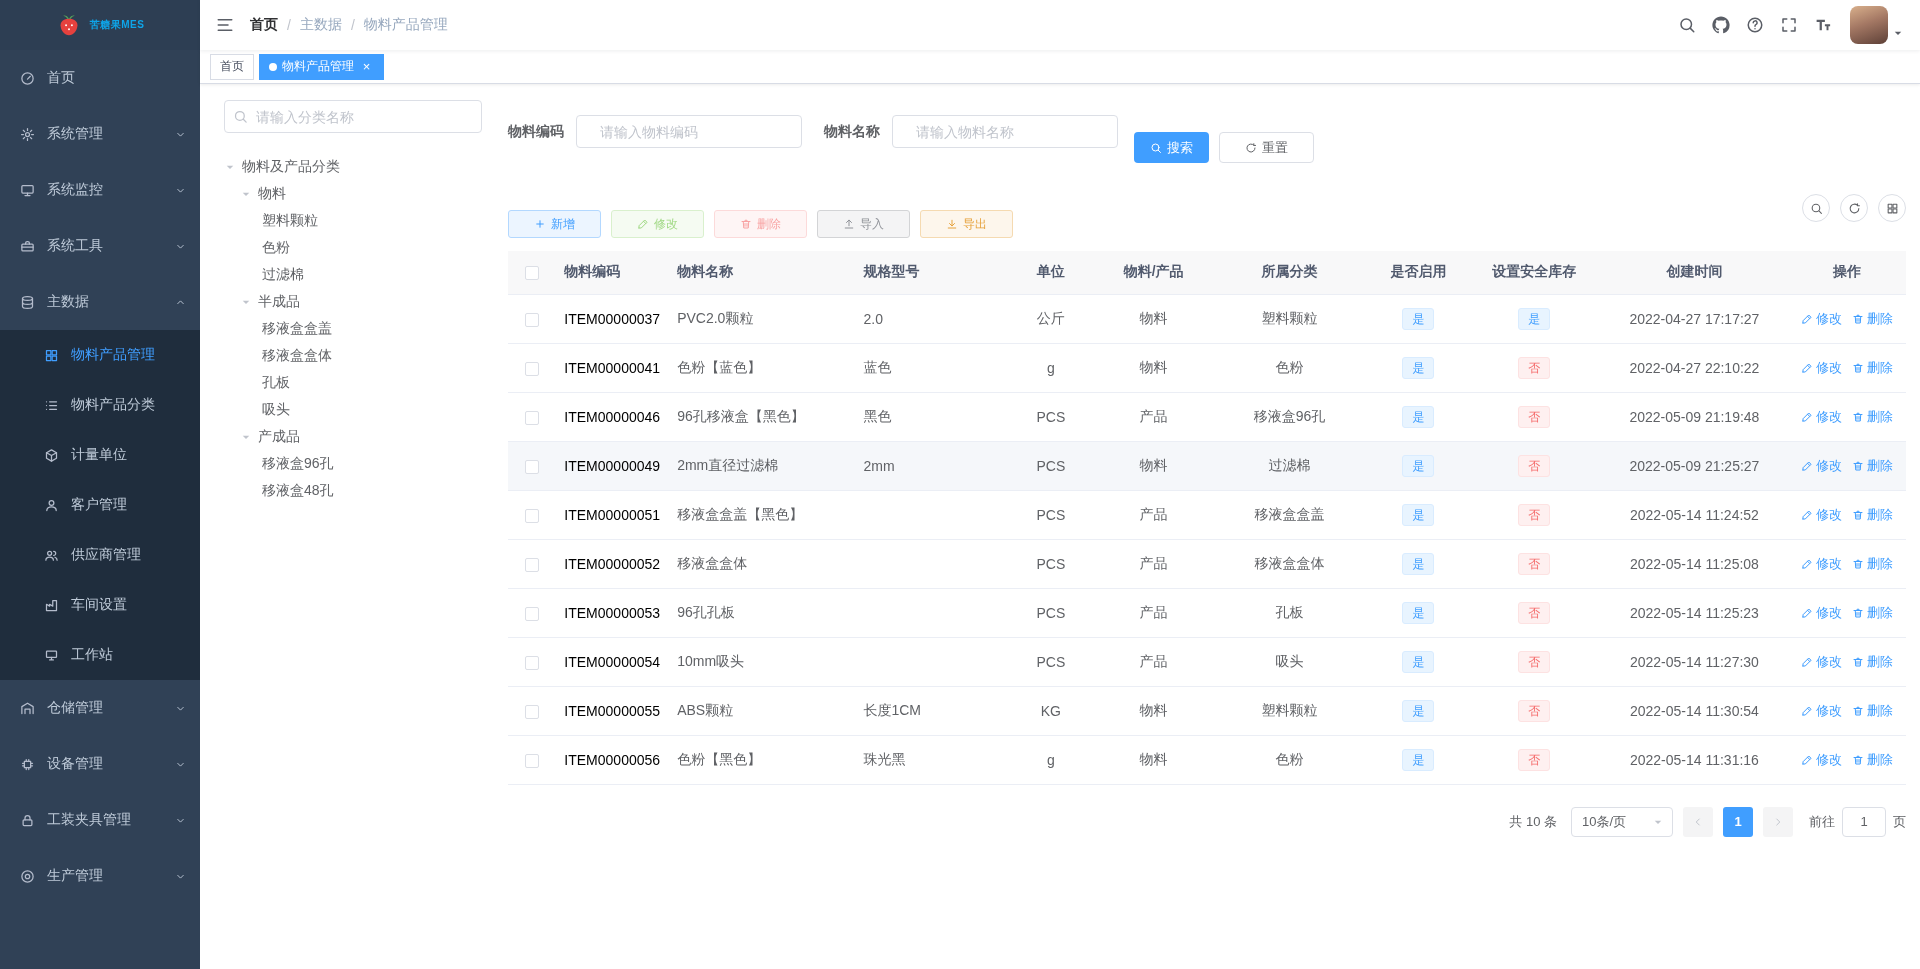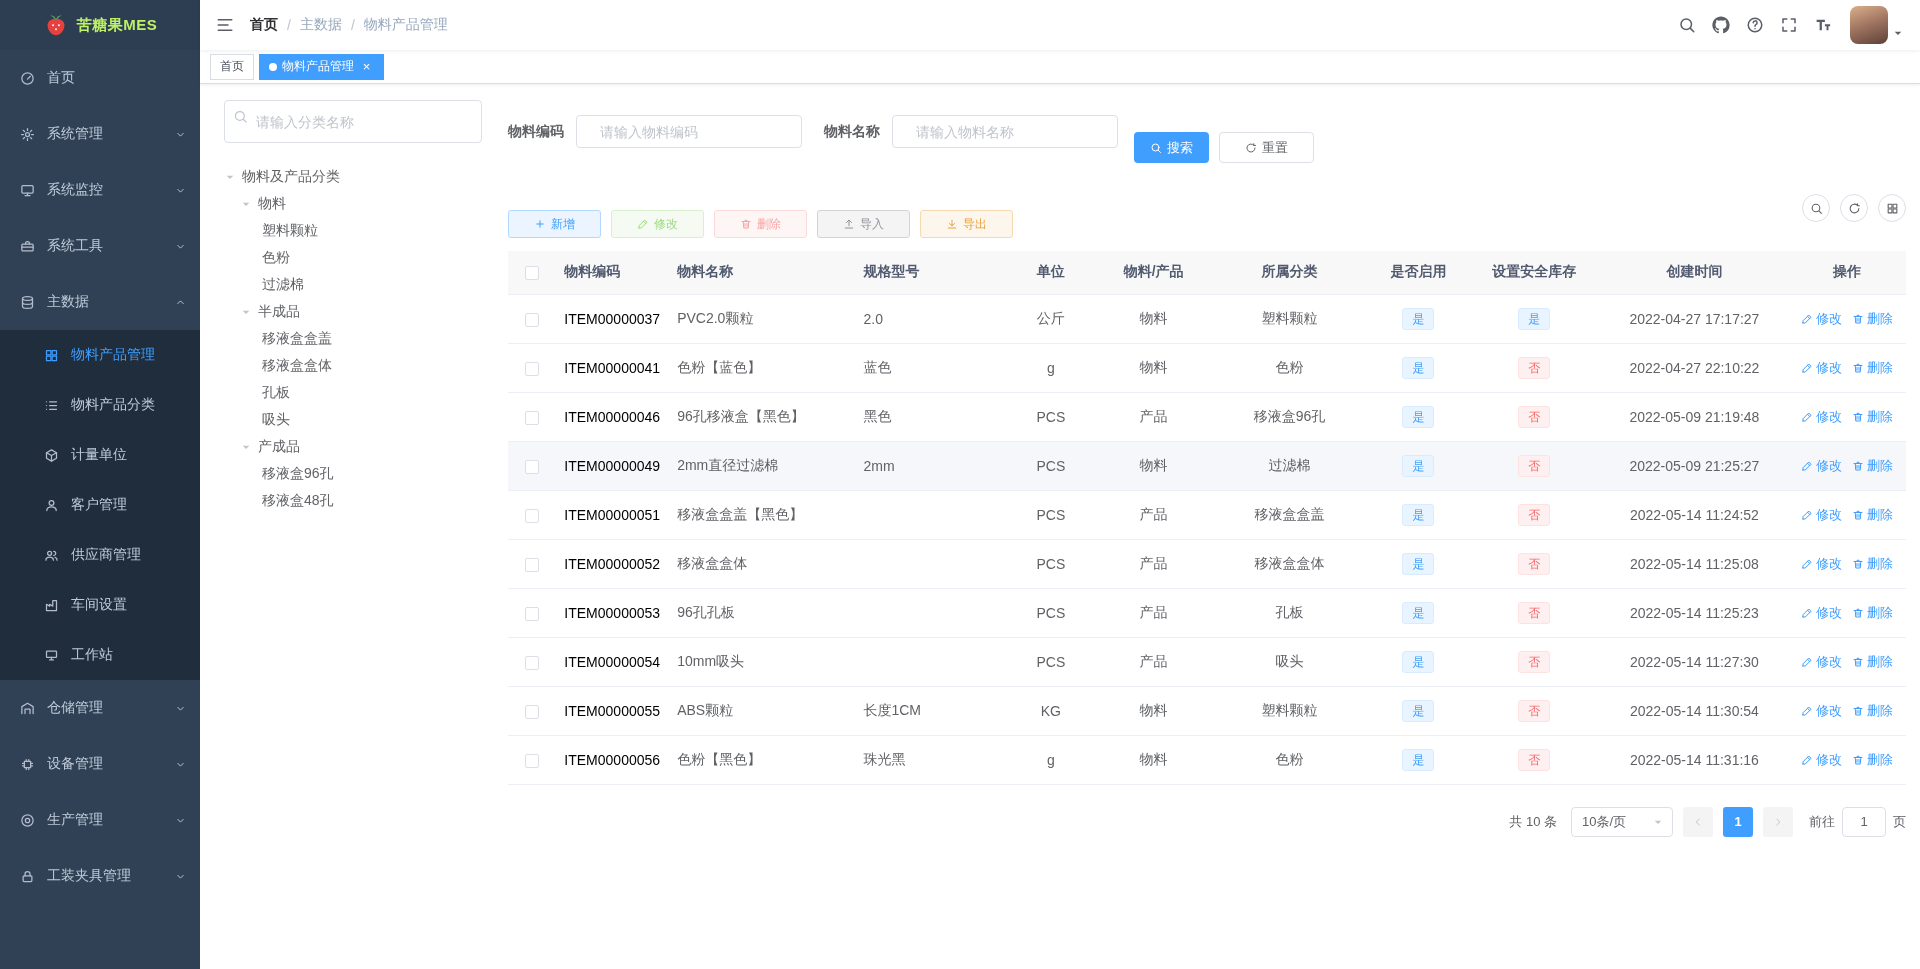--- a/index.html
+++ b/index.html
@@ -11,21 +11,21 @@
   .app { display: flex; width: 1920px; height: 969px; }
 
   
   .icon { display: inline-flex; width: 16px; height: 16px; flex-shrink: 0; }
   .icon svg { width: 100%; height: 100%; display: block; }
 
   
   .sidebar { width: 200px; background: #304156; flex-shrink: 0; display: flex; flex-direction: column; overflow: hidden; }
   .logo { height: 50px; display: flex; align-items: center; justify-content: center; gap: 8px; background: #2d3e53; flex-shrink: 0; }
   .logo .icon { width: 26px; height: 26px; }
-  .logo-text { color: #bef264; font-weight: 700; font-size: 15px; letter-spacing: .5px; }
+  .logo-text { color: #0ea5e9; font-weight: 700; font-size: 10px; letter-spacing: .5px; }
   .menu-item { height: 56px; display: flex; align-items: center; padding: 0 14px 0 20px; color: #bfcbd9; cursor: pointer; font-size: 14px; }
   .menu-item .menu-icon { width: 15px; height: 15px; margin-right: 12px; color: #b4bccc; }
   .menu-item .chevron { width: 11px; height: 11px; margin-left: auto; color: #bfcbd9; }
   .submenu { background: #1f2d3d; }
   .submenu .menu-item { height: 50px; padding-left: 44px; }
   .menu-item.active, .menu-item.active .menu-icon { color: #409EFF; }
 
   
   .main { flex: 1; min-width: 0; display: flex; flex-direction: column; }
 
@@ -48,21 +48,21 @@
   .tag-tab { height: 26px; display: inline-flex; align-items: center; gap: 5px; padding: 0 9px; border: 1px solid #d8dce5; background: #fff; color: #495060; font-size: 12px; cursor: pointer; }
   .tag-tab.active { background: #409EFF; border-color: #409EFF; color: #fff; }
   .tab-dot { width: 8px; height: 8px; border-radius: 50%; background: #fff; }
   .tab-close { width: 15px; height: 15px; border-radius: 50%; display: inline-flex; align-items: center; justify-content: center; font-size: 13px; line-height: 1; }
 
   .content { flex: 1; display: flex; gap: 26px; padding: 16px 14px 0 24px; background: #fff; overflow: hidden; }
 
   
   .tree-panel { width: 258px; flex-shrink: 0; }
   .tree-search { position: relative; }
-  .tree-search input { width: 100%; height: 43px; border: 1px solid #dcdfe6; border-radius: 4px; padding: 0 20px 0 31px; font-size: 14px; color: #606266; outline: none; }
+  .tree-search input { width: 100%; height: 33px; border: 1px solid #dcdfe6; border-radius: 4px; padding: 0 20px 0 31px; font-size: 14px; color: #606266; outline: none; }
   input::placeholder { color: #c0c4cc; }
   .tree-search .icon { position: absolute; left: 9px; top: 8.5px; width: 15px; height: 15px; color: #c0c4cc; }
   .tree { margin-top: 20px; }
   .tree-node { display: flex; align-items: center; height: 27px; color: #606266; cursor: pointer; }
   .tree-node.level0 { padding-left: 0; }
   .tree-node.level1 { padding-left: 16px; }
   .tree-node.level2 { padding-left: 30px; }
   .tree-caret { width: 18px; height: 12px; color: #c0c4cc; }
   .tree-caret svg { width: 12px; height: 12px; }
   .tree-caret-ph { width: 8px; display: inline-block; }
@@ -295,39 +295,39 @@
           <span class="menu-label">设备管理</span>
           <span class="icon chevron">
             <svg viewBox="0 0 24 24" fill="none" stroke="currentColor" stroke-width="2" stroke-linecap="round" stroke-linejoin="round">
               <path d="M6 9.5l6 6 6-6"></path>
             </svg>
           </span>
         </div>
         <div class="menu-item">
           <span class="icon menu-icon">
             <svg viewBox="0 0 24 24" fill="none" stroke="currentColor" stroke-width="2" stroke-linecap="round" stroke-linejoin="round">
+              <rect x="5" y="11" width="14" height="9" rx="1.5"></rect>
+              <path d="M8 11V8a4 4 0 0 1 8 0v3"></path>
+            </svg>
+          </span>
+          <span class="menu-label">工装夹具管理</span>
+          <span class="icon chevron">
+            <svg viewBox="0 0 24 24" fill="none" stroke="currentColor" stroke-width="2" stroke-linecap="round" stroke-linejoin="round">
+              <path d="M6 9.5l6 6 6-6"></path>
+            </svg>
+          </span>
+        </div>
+        <div class="menu-item">
+          <span class="icon menu-icon">
+            <svg viewBox="0 0 24 24" fill="none" stroke="currentColor" stroke-width="2" stroke-linecap="round" stroke-linejoin="round">
               <circle cx="12" cy="12" r="9"></circle>
               <circle cx="12" cy="12" r="3.5"></circle>
             </svg>
           </span>
           <span class="menu-label">生产管理</span>
-          <span class="icon chevron">
-            <svg viewBox="0 0 24 24" fill="none" stroke="currentColor" stroke-width="2" stroke-linecap="round" stroke-linejoin="round">
-              <path d="M6 9.5l6 6 6-6"></path>
-            </svg>
-          </span>
-        </div>
-        <div class="menu-item">
-          <span class="icon menu-icon">
-            <svg viewBox="0 0 24 24" fill="none" stroke="currentColor" stroke-width="2" stroke-linecap="round" stroke-linejoin="round">
-              <rect x="5" y="11" width="14" height="9" rx="1.5"></rect>
-              <path d="M8 11V8a4 4 0 0 1 8 0v3"></path>
-            </svg>
-          </span>
-          <span class="menu-label">工装夹具管理</span>
           <span class="icon chevron">
             <svg viewBox="0 0 24 24" fill="none" stroke="currentColor" stroke-width="2" stroke-linecap="round" stroke-linejoin="round">
               <path d="M6 9.5l6 6 6-6"></path>
             </svg>
           </span>
         </div>
       </nav>
   </aside>
 
   <div class="main">

